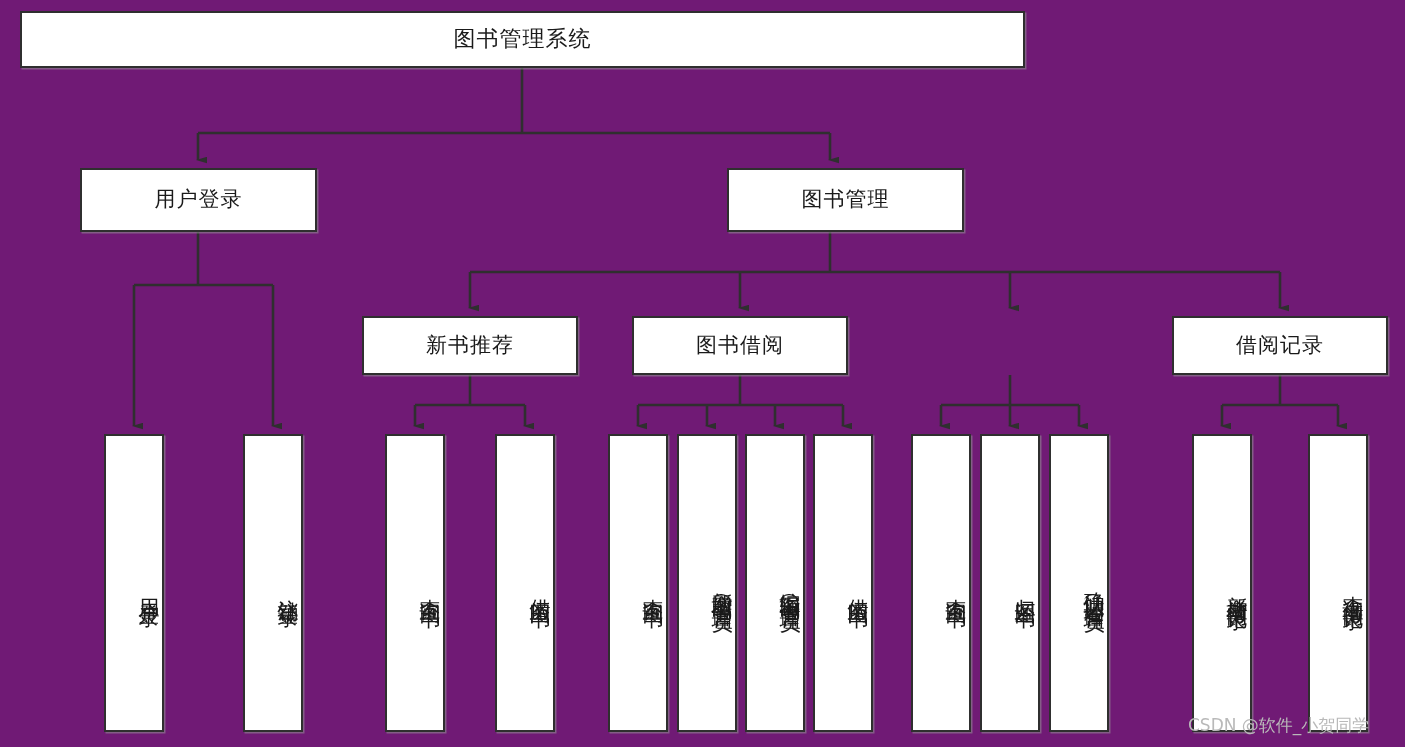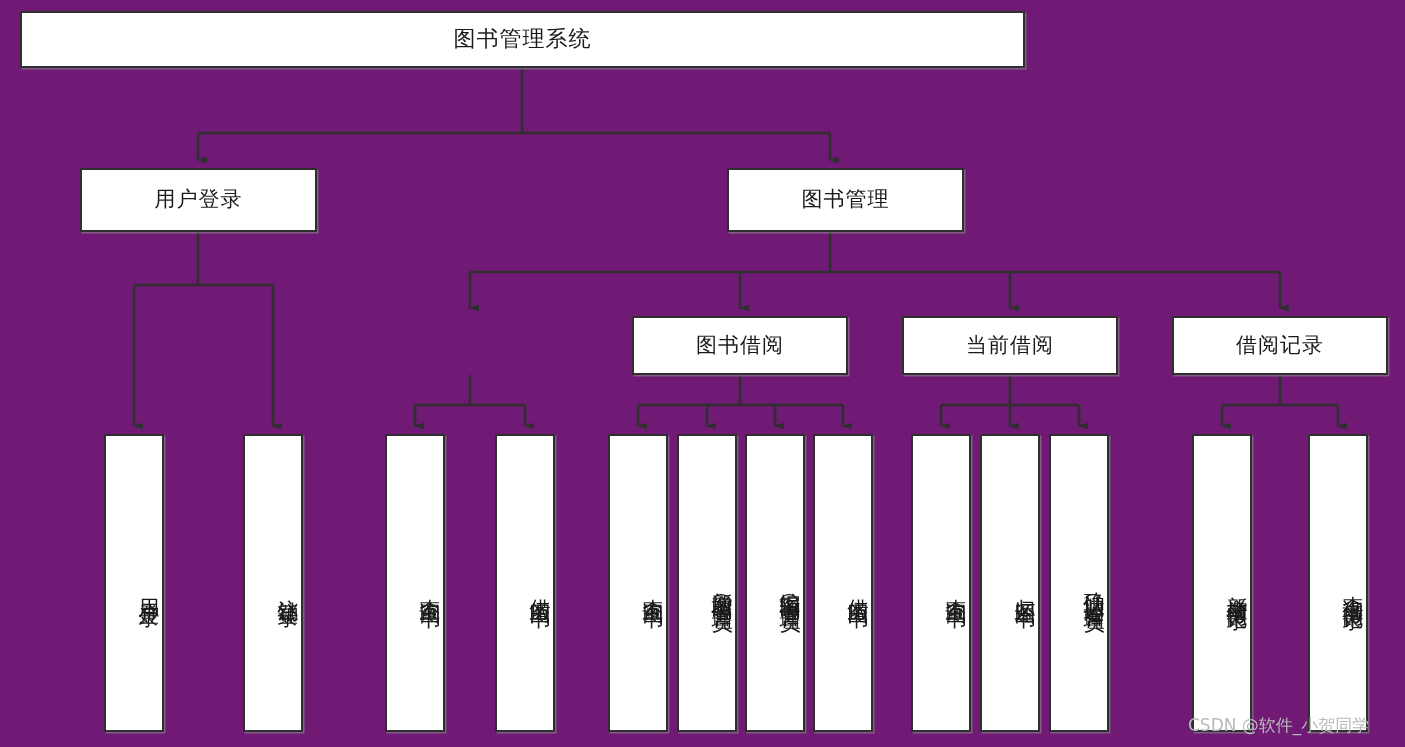--- a/index.html
+++ b/index.html
@@ -116,22 +116,22 @@
       <path d="M1222,405 L1222,426" marker-end="url(#arw)"></path>
       <path d="M1338,405 L1338,426" marker-end="url(#arw)"></path>
     </g>
   </svg>
 
   <div class="node h root" style="left:20px; top:11px; width:1005px; height:57px;">图书管理系统</div>
 
   <div class="node h" style="left:80px; top:168px; width:237px; height:64px;">用户登录</div>
   <div class="node h" style="left:711px; top:168px; width:237px; height:64px;margin-left:16px;">图书管理</div>
 
+  <div class="node h" style="left:362px; top:316px; width:216px; height:59px;">新书推荐</div>
   <div class="node h" style="left:632px; top:316px; width:216px; height:59px;">图书借阅</div>
-  <div class="node h" style="left:902px; top:316px; width:216px; height:59px;">当前借阅</div>
   <div class="node h" style="left:1172px; top:316px; width:216px; height:59px;">借阅记录</div>
 
   <div class="node v" style="left:104px; top:434px; width:60px; height:298px;">用户登录</div>
   <div class="node v" style="left:243px; top:434px; width:60px; height:298px;">注销登录</div>
 
   <div class="node v" style="left:385px; top:434px; width:60px; height:298px;">查询图书</div>
   <div class="node v" style="left:495px; top:434px; width:60px; height:298px;">借阅图书</div>
 
   <div class="node v" style="left:608px; top:434px; width:60px; height:298px;">查询图书</div>
   <div class="node v" style="left:677px; top:434px; width:60px; height:298px;">新增图书（管理员）</div>

